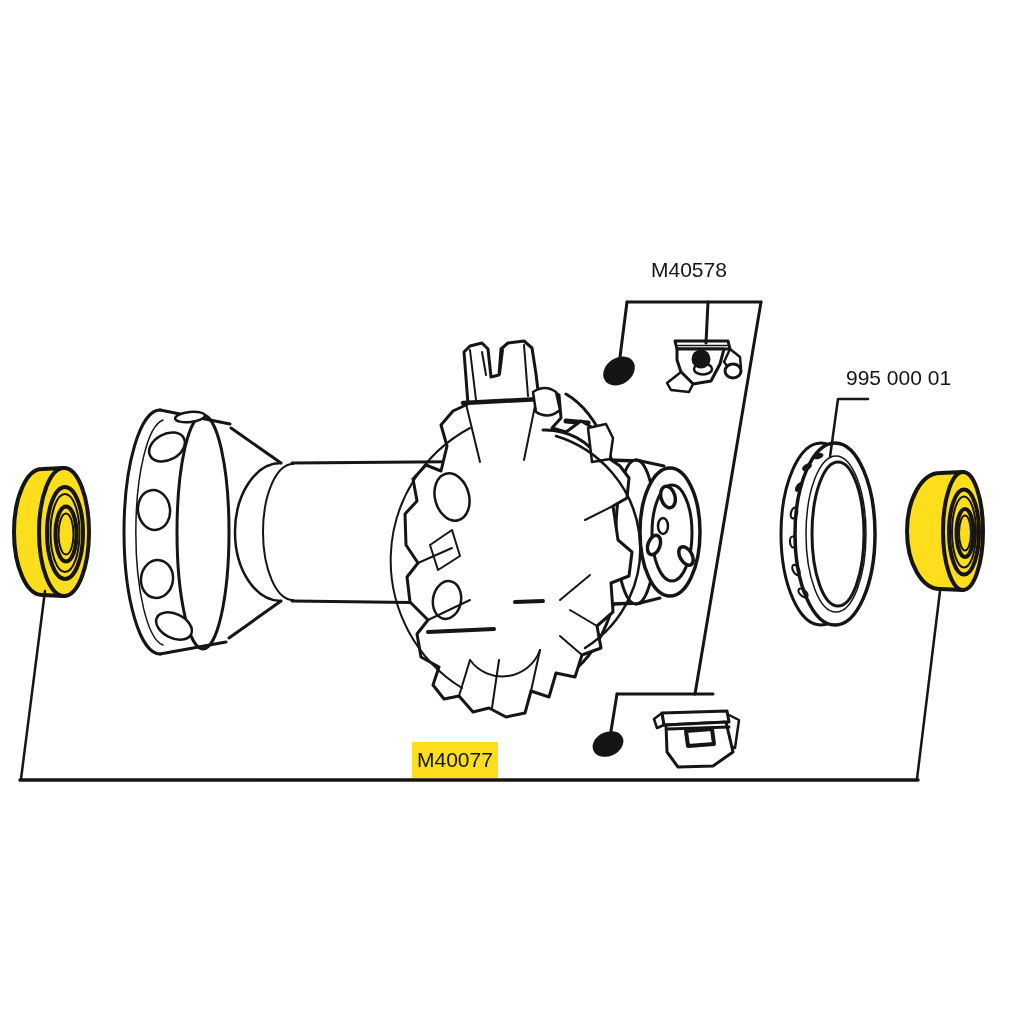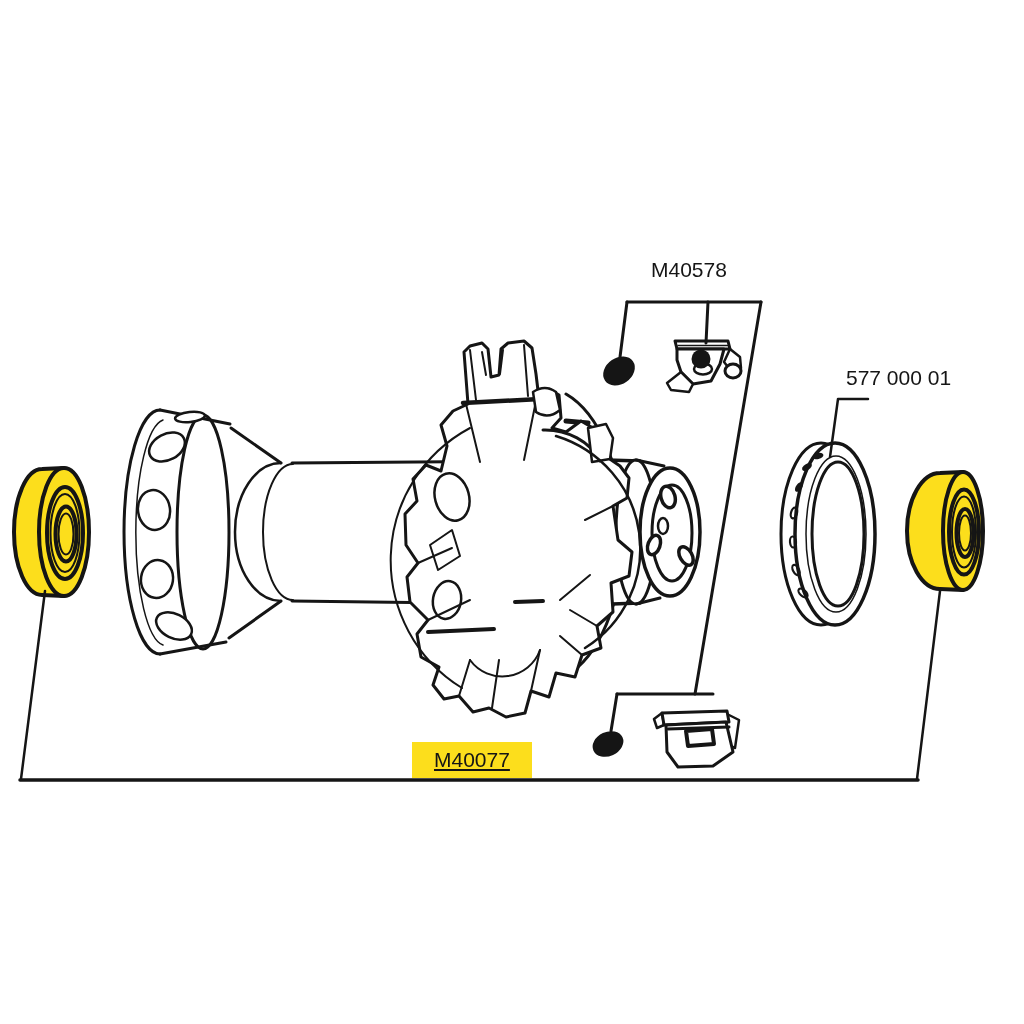--- a/index.html
+++ b/index.html
@@ -8,21 +8,21 @@
     width:1024px; height:1024px; position:relative;
     background:var(--bg);
     font-family:"Liberation Sans", sans-serif;
     overflow:hidden;
   }
   .stage { position:absolute; left:0; top:0; width:1024px; height:1024px; }
   .lbl {
     position:absolute; font-size:21px; line-height:33px; color:var(--ink);
     white-space:nowrap; letter-spacing:0;
   }
-  .hl { background:var(--yellow); padding:1px 22px 2px;text-decoration:underline; }
+  .hl { background:var(--yellow); padding:1px 5px 2px; }
   
   .ln { fill:none; stroke:var(--ink); stroke-linecap:round; stroke-linejoin:round; }
   .fw { fill:#fff; }
   .fy { fill:var(--yellow); }
   .fk { fill:var(--ink); stroke:none; }
   .w15{stroke-width:1.5}.w2{stroke-width:2}.w22{stroke-width:2.2}.w25{stroke-width:2.5}
   .w3{stroke-width:3}.w35{stroke-width:3.5}.w4{stroke-width:4}.w45{stroke-width:4.5}.w5{stroke-width:5}
 </style>
 </head>
 <body>
@@ -187,15 +187,15 @@
     <path class="ln w25" d="M868 399 L838 399 L830 457"></path>
 
     <path class="ln w25" d="M45 591 L21 779"></path>
     <path class="ln w25" d="M940 591 L917 779"></path>
     <path class="ln w35" d="M20 780 L918 780"></path>
   </g>
 </svg>
 
 <div class="lbl" style="left:651px; top:253px;">M40578</div>
 
-<div class="lbl" style="left:846px; top:361px;">577 000 01</div>
+<div class="lbl" style="left:846px; top:361px;">995 000 01</div>
 
 <div class="lbl hl" style="left:412px; top:742px;">M40077</div>
 
 </body></html>

